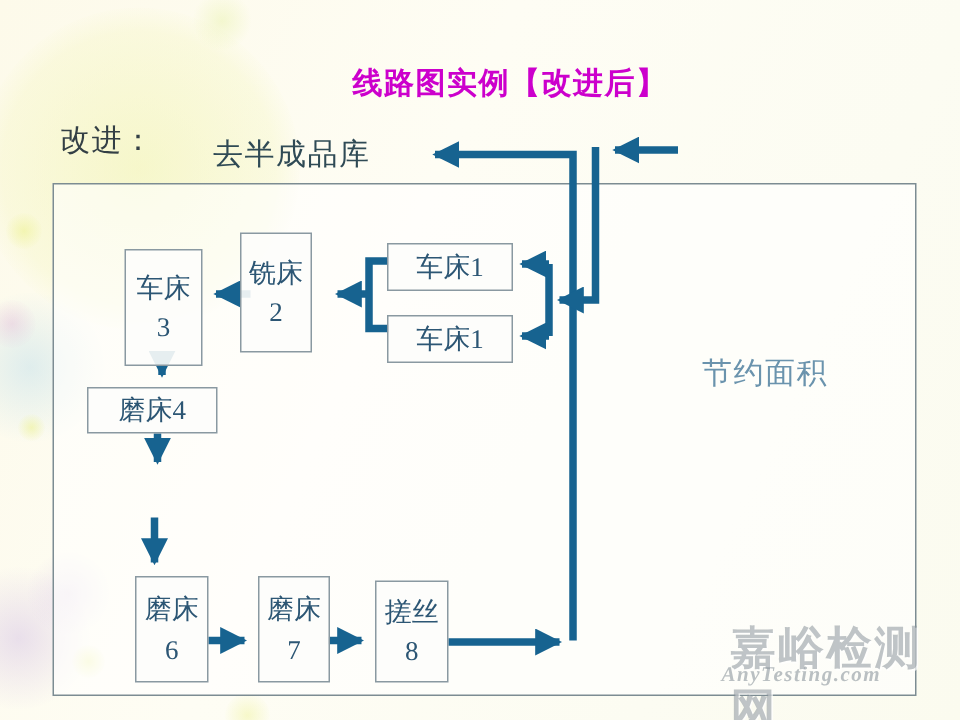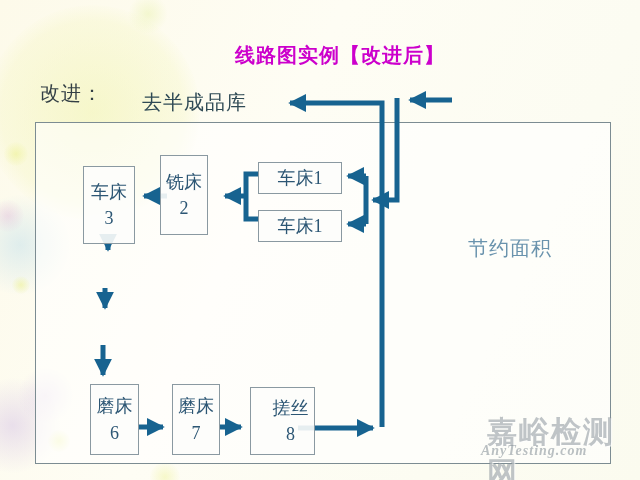--- a/index.html
+++ b/index.html
@@ -91,23 +91,24 @@
       <path d="M 219,427 L 241,427" marker-end="url(#ah)"></path>
     </g>
   </svg>
 
   <div class="box" style="left:83px;top:166px;width:50px;height:76px;color:#2c5674;">车床
 3</div>
   <div class="box" style="left:160px;top:155px;width:46px;height:78px;color:#2c5674;">铣床
 2</div>
   <div class="box" style="left:258px;top:162px;width:82px;height:30px;color:#2c5674;">车床1</div>
   <div class="box" style="left:258px;top:210px;width:82px;height:30px;color:#2c5674;">车床1</div>
+  <div class="box" style="left:58px;top:258px;width:85px;height:29px;color:#2c5674;">磨床4</div>
   <div class="box" style="left:90px;top:384px;width:47px;height:69px;color:#2c5674;">磨床
 6</div>
   <div class="box" style="left:172px;top:384px;width:46px;height:69px;color:#2c5674;">磨床
 7</div>
-  <div class="box" style="left:250px;top:387px;width:47px;height:66px;color:#2c5674;padding-left:16px;">搓丝
+  <div class="box" style="left:250px;top:387px;width:47px;height:66px;color:#2c5674;">搓丝
 8</div>
 
   <div class="wm-name">嘉峪检测网</div>
   <div class="wm-url">AnyTesting.com</div>
 
 </div>
 
 </body></html>

